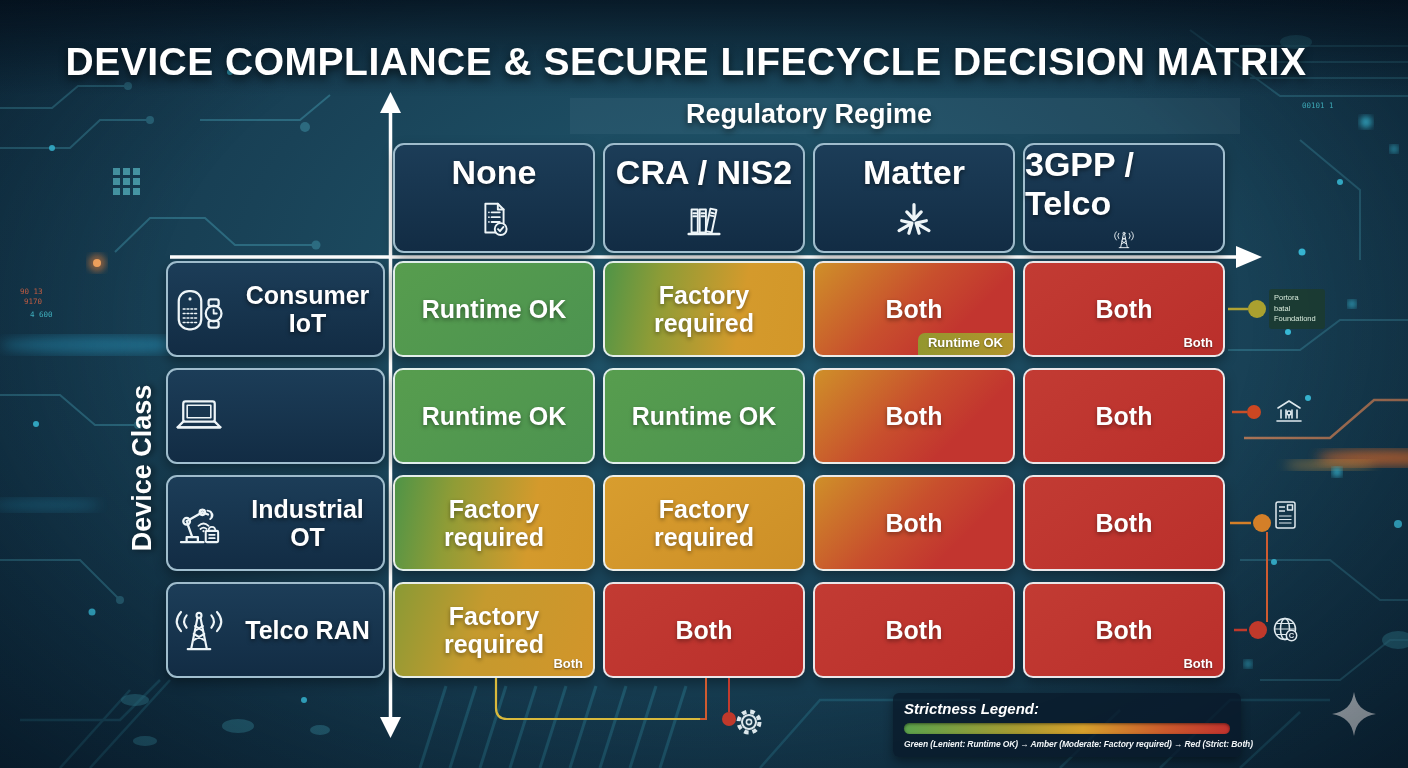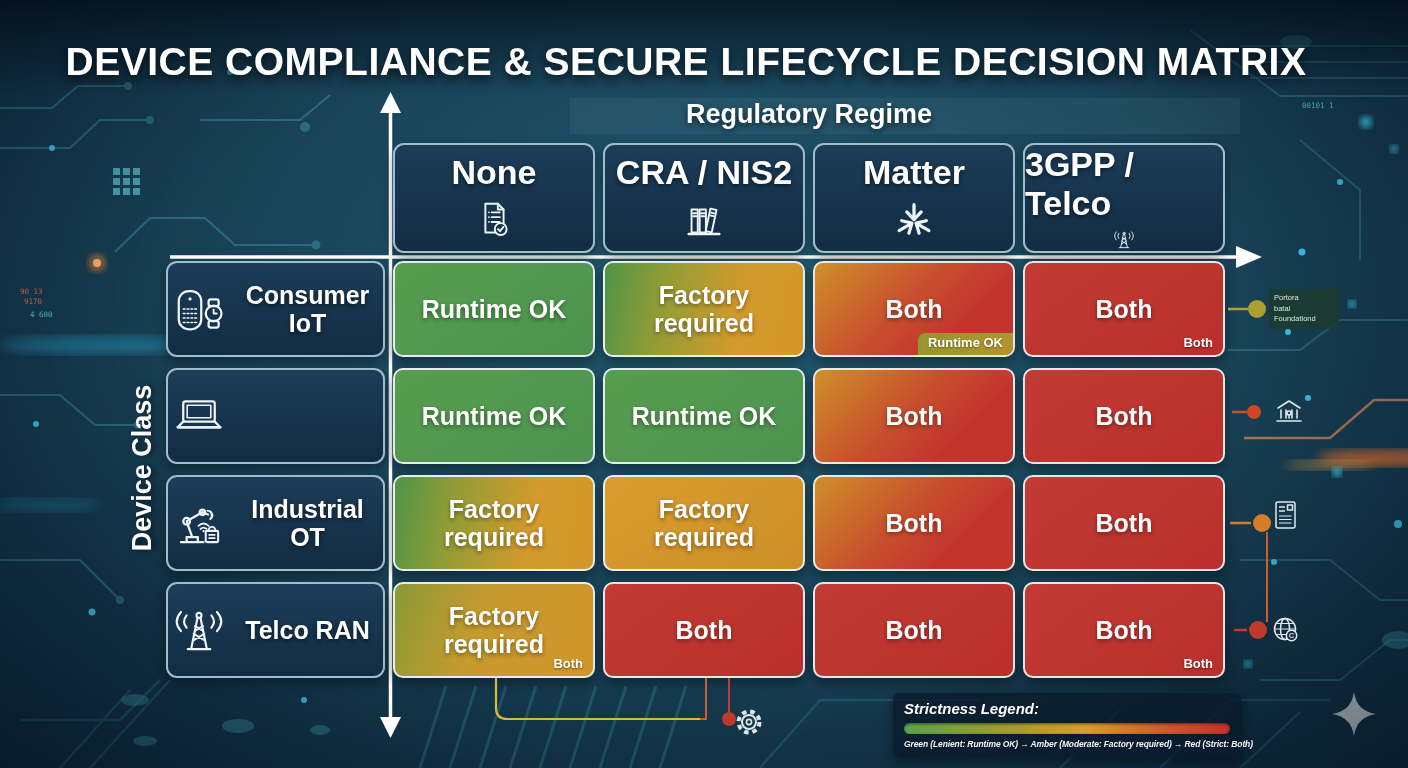--- a/index.html
+++ b/index.html
@@ -64,21 +64,21 @@
   .legend{position:absolute;left:893px;top:693px;width:348px;z-index:3;box-sizing:border-box;
     background:rgba(9,26,42,.78);border-radius:6px;padding:7px 11px 8px;
     box-shadow:0 4px 10px rgba(0,0,0,.4);font-style:italic;}
   .legend .ltitle{font-size:15px;font-weight:700;}
   .legend .lbar{height:11px;border-radius:6px;margin:6px 0 5px;
     background:linear-gradient(90deg,#5ba24c 0%,#a89b31 35%,#d6a02c 55%,#cc5a2c 80%,#c1322e 100%);
     box-shadow:0 1px 3px rgba(0,0,0,.5) inset;}
   .legend .ldesc{font-size:9px;font-weight:700;white-space:nowrap;
     transform:scaleX(.94);transform-origin:left;letter-spacing:-.1px;color:#f2f6f8;}
 
-  .side-tag{position:absolute;left:1269px;top:289px;width:70px;z-index:2;box-sizing:border-box;
+  .side-tag{position:absolute;left:1269px;top:289px;width:56px;z-index:2;box-sizing:border-box;
     background:rgba(28,58,45,.82);border-radius:3px;padding:4px 5px;
     font-size:7.5px;line-height:1.4;color:#d9ebdc;}
   .icon{display:block;}
 </style>
 </head>
 <body>
 
 <svg class="layer" width="1408" height="768" viewBox="0 0 1408 768">
   <defs>
     <filter id="blur6">

